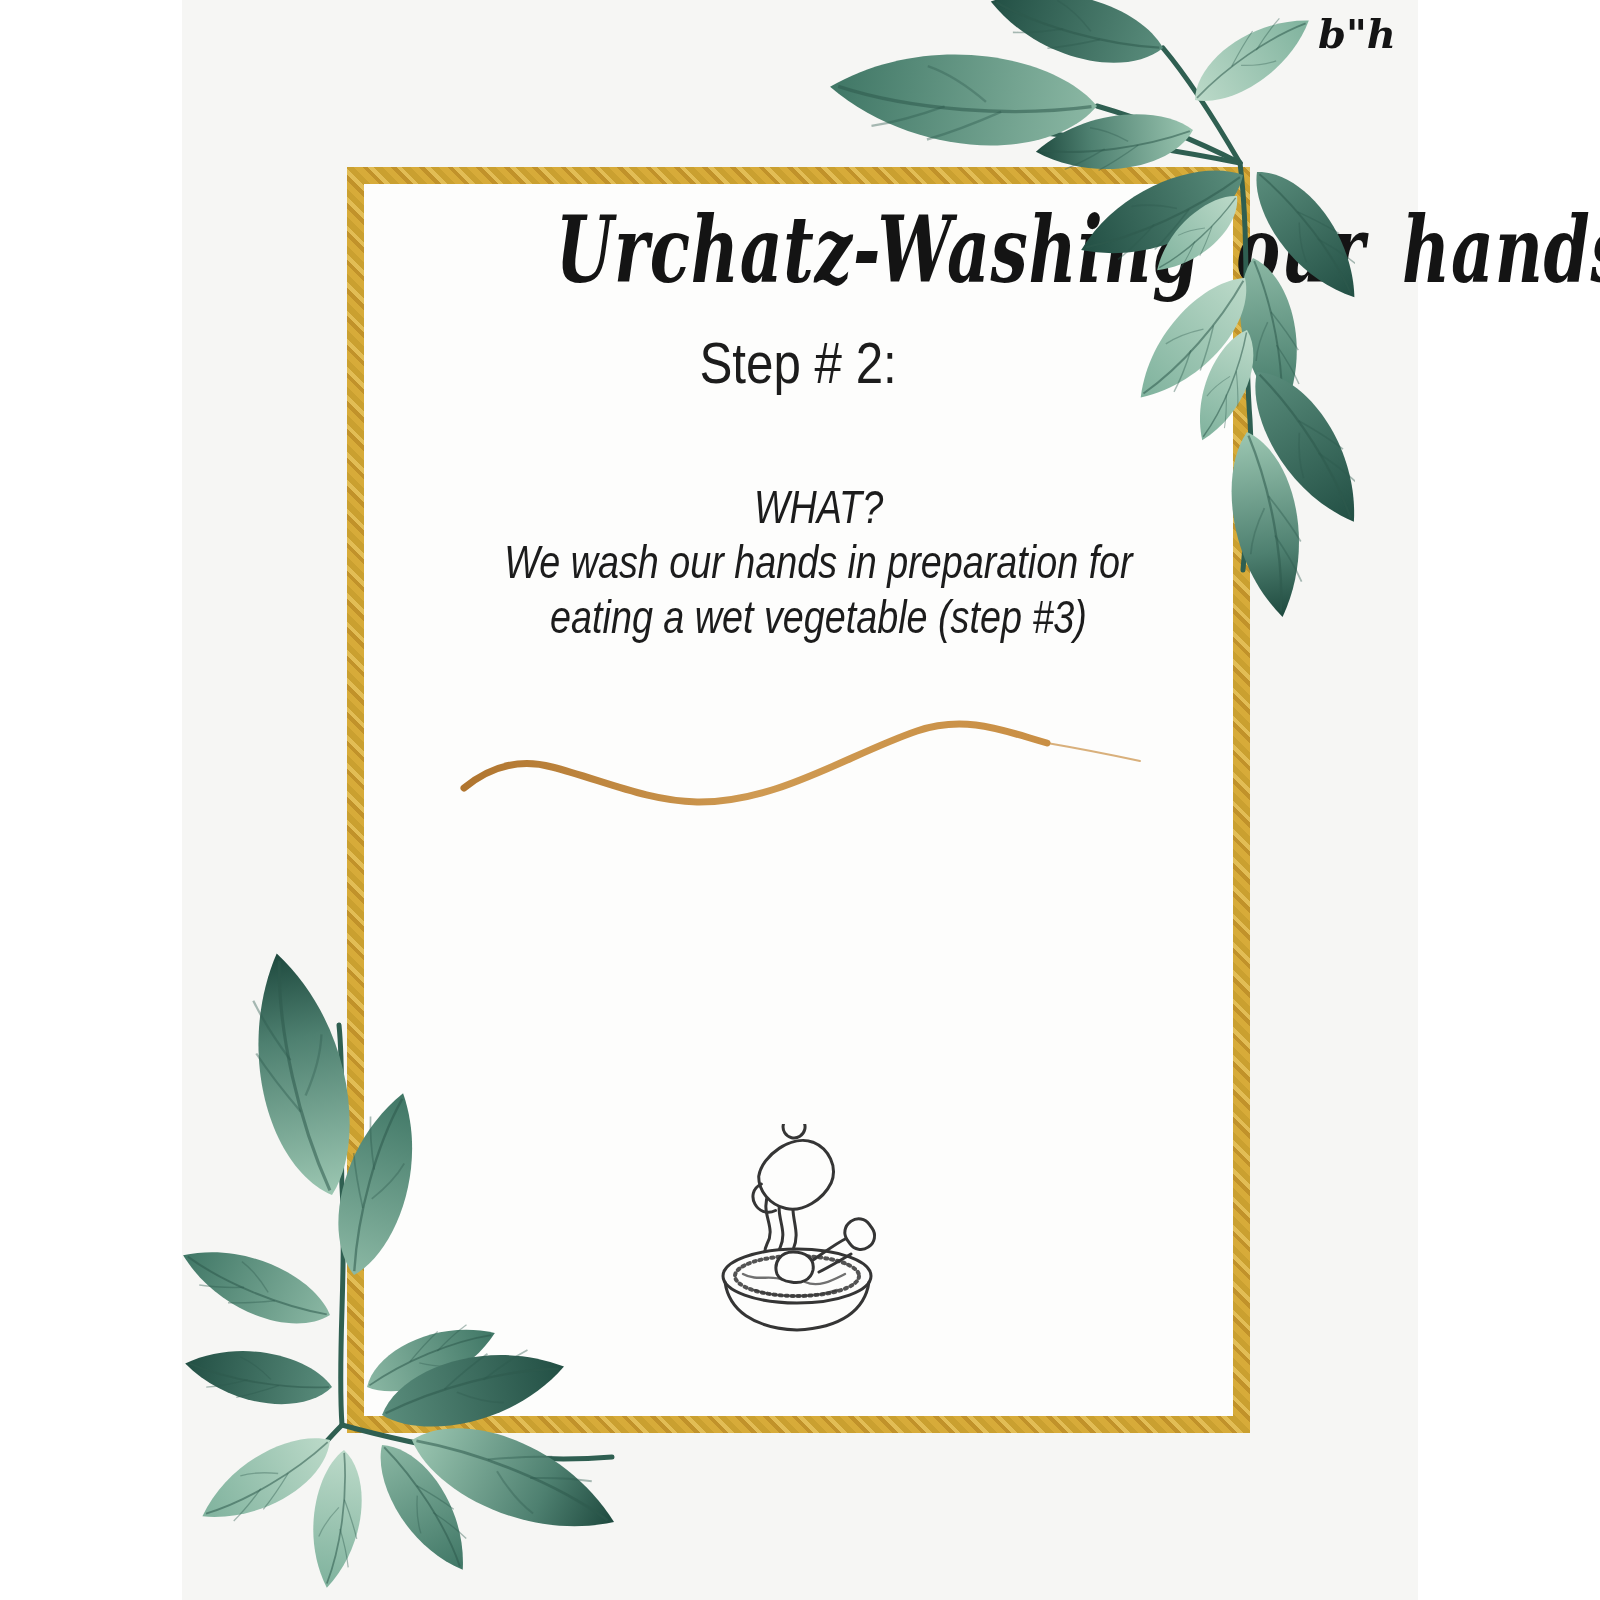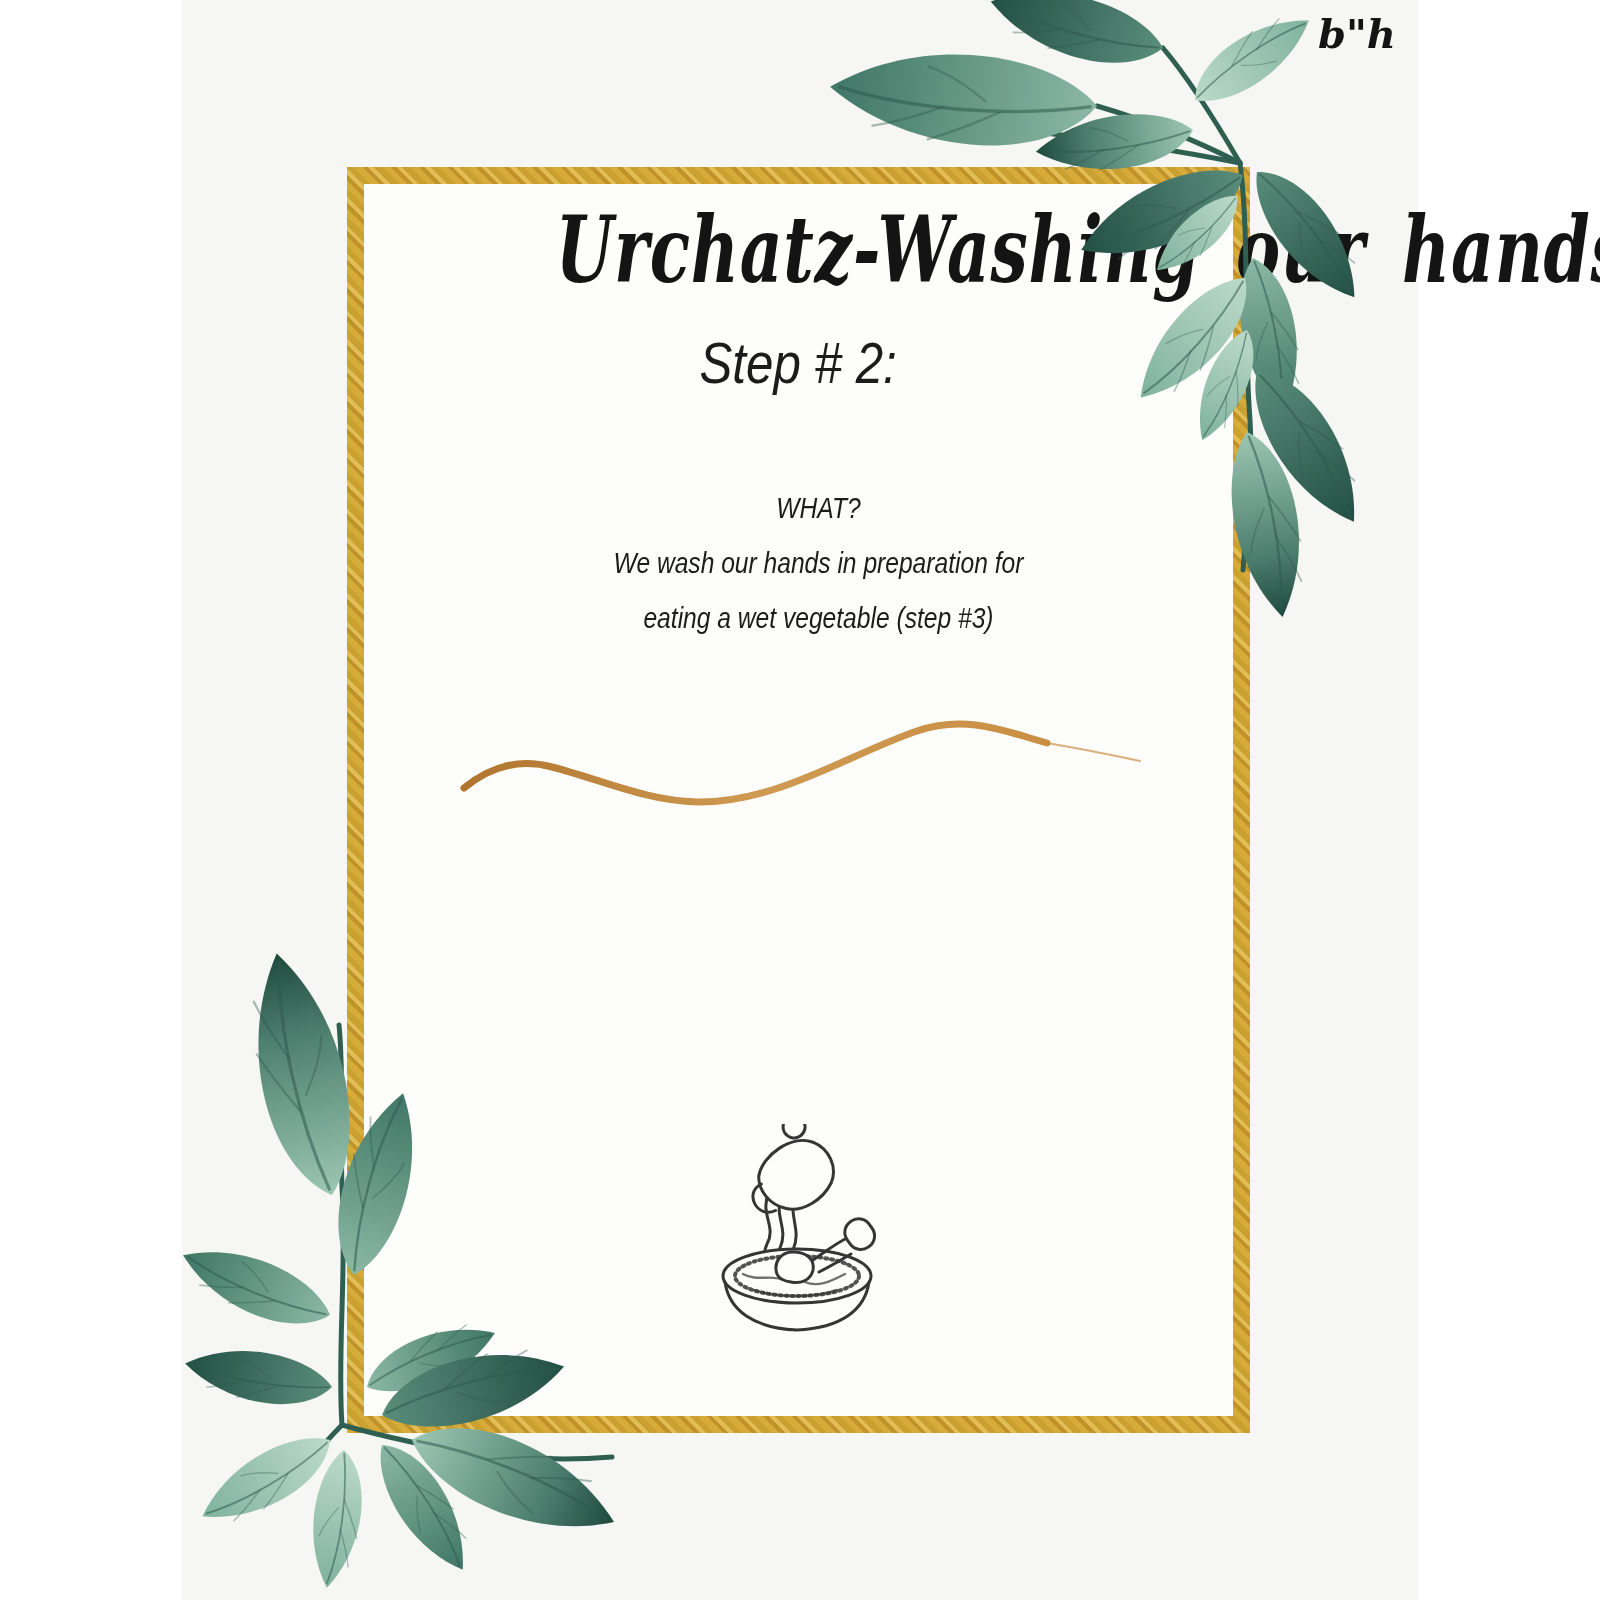--- a/index.html
+++ b/index.html
@@ -10,23 +10,23 @@
         border:17px solid transparent;
         border-image:repeating-linear-gradient(45deg,#d7ab39 0 6px,#c1922a 6px 10px,#e2bd55 10px 14px,#caa030 14px 20px) 17;
         background:#fdfdfc;}
   .bsd{position:absolute;top:10px;left:1120px;width:110px;text-align:center;
         font-family:"DejaVu Serif",serif;font-style:italic;font-weight:bold;font-size:40px;color:#141414;}
   .content{position:absolute;left:165px;top:0;width:903px;height:1600px;text-align:center;}
   .title{position:absolute;left:0;right:0;top:196px;margin:0;white-space:nowrap;
         font-family:"DejaVu Serif",serif;font-style:italic;font-weight:bold;font-size:92px;
         color:#141414;letter-spacing:1px;word-spacing:18px;}
   .title>span{display:inline-block;transform:scaleX(0.72);transform-origin:50% 50%;}
-  .step{position:absolute;left:0;right:0;top:332px;font-style:italic;font-size:58px;line-height:62px;}
+  .step{position:absolute;left:0;right:0;top:332px;font-size:58px;line-height:62px;}
   .step>span{display:inline-block;transform:scaleX(0.85);transform-origin:50% 50%;}
-  .section{position:absolute;left:0;right:0;font-style:italic;font-size:30px;line-height:55px;margin-left:40px;}
+  .section{position:absolute;left:0;right:0;font-style:italic;font-size:46px;line-height:55px;margin-left:40px;}
   .section>div{transform:scaleX(0.82);transform-origin:50% 50%;white-space:nowrap;}
   .sec-what{top:480px;}
   .sec-how{top:806px;}
   .squiggle{position:absolute;left:105px;top:700px;}
   .wash-illustration{position:absolute;left:50%;top:1124px;transform:translateX(-50%);}
   .branch{position:absolute;}
   .branch-tr{left:613px;top:0;}
   .branch-bl{left:0px;top:925px;}
 </style>
 </head>

